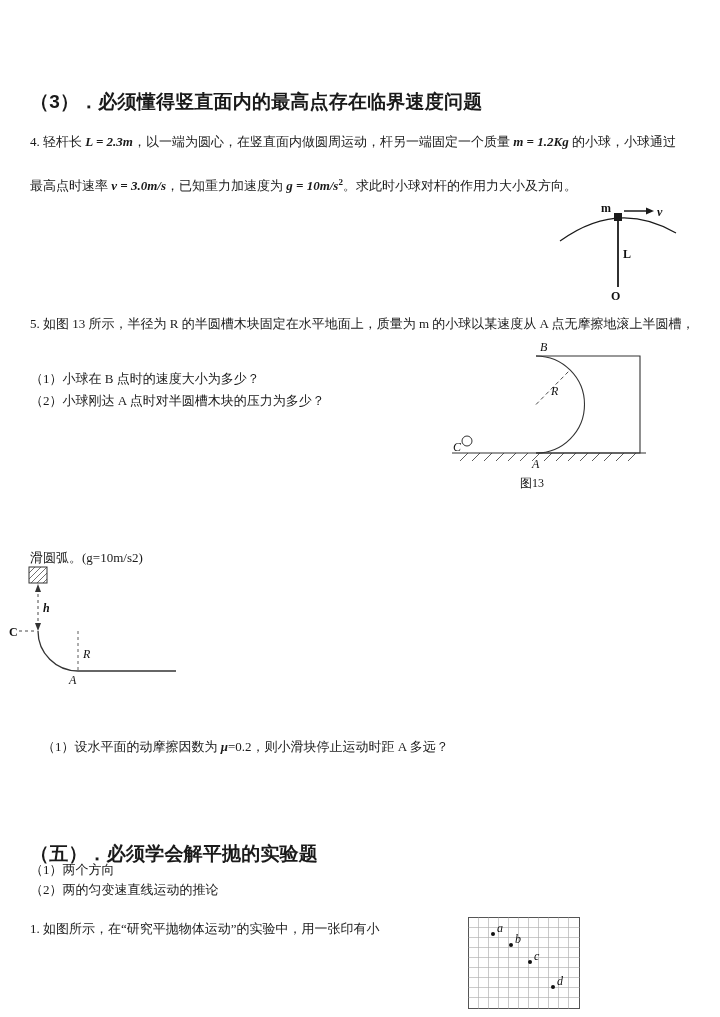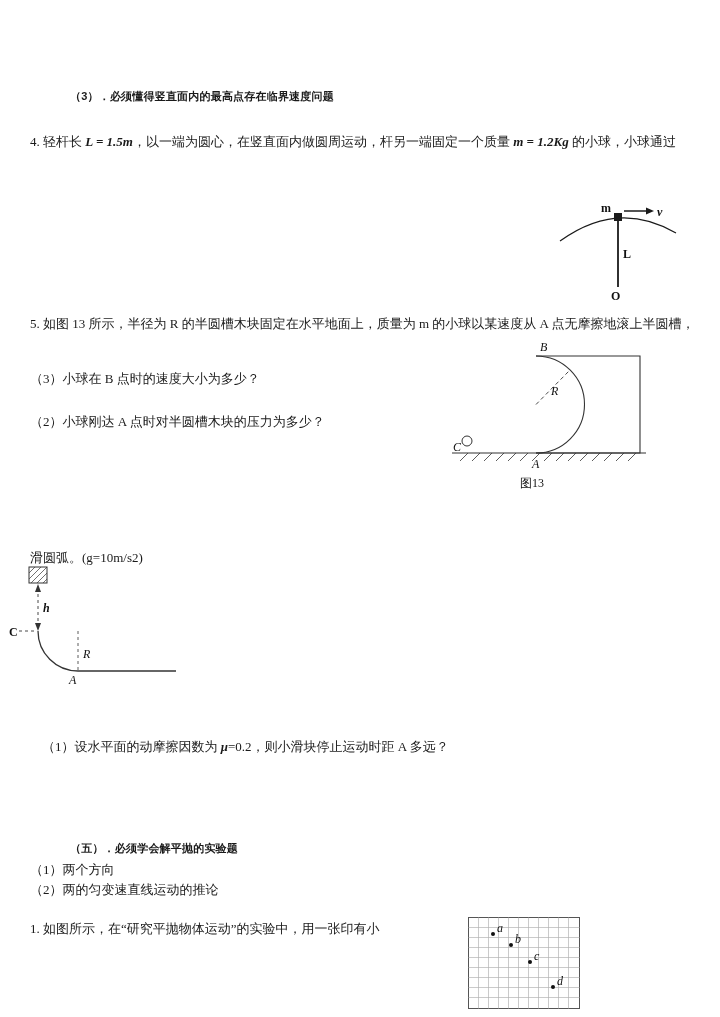--- a/index.html
+++ b/index.html
@@ -1,55 +1,56 @@
 <!DOCTYPE html>
 <html><head>
 <meta charset="utf-8">
 <style>
   * { margin:0; padding:0; box-sizing:border-box; }
   html,body { width:720px; height:1017px; background:#ffffff; }
   body { position:relative; font-family:"Liberation Serif","DejaVu Serif",serif; color:#1a1a1a; }
   .page { position:absolute; left:0; top:0; width:720px; height:1017px; background:#fff; overflow:hidden; }
   .line { position:absolute; font-size:13px; line-height:1.35; white-space:nowrap; }
-  .heading { font-weight:bold; font-size:11px; font-family:"Liberation Sans","DejaVu Sans",sans-serif; letter-spacing:0.2px;margin-left:40px; }
+  .heading { font-weight:bold; font-size:19px; font-family:"Liberation Sans","DejaVu Sans",sans-serif; letter-spacing:0.2px; }
   .math { font-weight:bold; font-style:italic; font-family:"Liberation Serif","DejaVu Serif",serif; }
   .math sup { font-size:9px; font-style:normal; }
   .fig { position:absolute; }
   .fig text { font-family:"Liberation Serif","DejaVu Serif",serif; font-size:12px; fill:#111; }
   .figbold { font-weight:bold; font-family:"Liberation Sans","DejaVu Sans",sans-serif; }
   .figit { font-style:italic; }
   .figcap { font-size:12px; }
   .figsmall { font-size:9px; font-style:italic; }
 </style>
 </head>
 <body>
 
 <div class="page">
 
   <div class="line heading" style="left:30px;top:89px">（3）．必须懂得竖直面内的最高点存在临界速度问题</div>
 
-  <div class="line" style="left:30px;top:133px"><span>4. 轻杆长 </span><span class="math">L = 1.5m</span><span>，以一端为圆心，在竖直面内做圆周运动，杆另一端固定一个质量 </span><span class="math">m = 1.2Kg</span><span> 的小球，小球通过</span></div>
+  <div class="line" style="left:30px;top:133px"><span>4. 轻杆长 </span><span class="math">L = 2.3m</span><span>，以一端为圆心，在竖直面内做圆周运动，杆另一端固定一个质量 </span><span class="math">m = 1.2Kg</span><span> 的小球，小球通过</span></div>
 
+  <div class="line" style="left:30px;top:176px"><span>最高点时速率 </span><span class="math">v = 3.0m/s</span><span>，已知重力加速度为 </span><span class="math"><span>g = 10m/s</span><sup>2</sup></span><span>。求此时小球对杆的作用力大小及方向。</span></div>
 
   <svg class="fig" style="left:552px;top:196px" width="130" height="106" viewBox="0 0 130 106">
     <path d="M8 45 Q66 3 124 37" fill="none" stroke="#1a1a1a" stroke-width="1.2"></path>
     <line x1="66" y1="21" x2="66" y2="91" stroke="#1a1a1a" stroke-width="1.8"></line>
     <rect x="62" y="17" width="8" height="8" fill="#1a1a1a"></rect>
     <line x1="72" y1="15" x2="95" y2="15" stroke="#1a1a1a" stroke-width="1.5"></line>
     <path d="M102 15 l-8 -3.5 v7 z" fill="#1a1a1a"></path>
     <text x="59" y="16" text-anchor="end" class="figbold">m</text>
     <text x="105" y="20" class="figbold figit">v</text>
     <text x="71" y="62" class="figbold">L</text>
     <text x="59" y="104" class="figbold">O</text>
   </svg>
 
 
   <div class="line" style="left:30px;top:315px">5. 如图 13 所示，半径为 R 的半圆槽木块固定在水平地面上，质量为 m 的小球以某速度从 A 点无摩擦地滚上半圆槽，</div>
-  <div class="line" style="left:30px;top:370px">（3）小球在 B 点时的速度大小为多少？</div>
-  <div class="line" style="left:30px;top:413px">（2）小球刚达 A 点时对半圆槽木块的压力为多少？</div>
+  <div class="line" style="left:30px;top:370px">（1）小球在 B 点时的速度大小为多少？</div>
+  <div class="line" style="left:30px;top:392px">（2）小球刚达 A 点时对半圆槽木块的压力为多少？</div>
 
   <svg class="fig" style="left:448px;top:340px" width="205" height="155" viewBox="0 0 205 155">
     <path d="M88 16 H192 V113 H88" fill="none" stroke="#333" stroke-width="1.1"></path>
     <path d="M88 16 A48.5 48.5 0 0 1 88 113" fill="none" stroke="#333" stroke-width="1.1"></path>
     <line x1="88" y1="64.5" x2="122" y2="30" stroke="#333" stroke-width="0.9" stroke-dasharray="4 3"></line>
     <line x1="4" y1="113" x2="198" y2="113" stroke="#333" stroke-width="1.2"></line>
     <path d="M12 121 L20 113 M24 121 L32 113 M36 121 L44 113 M48 121 L56 113 M60 121 L68 113 M72 121 L80 113 M84 121 L92 113 M96 121 L104 113 M108 121 L116 113 M120 121 L128 113 M132 121 L140 113 M144 121 L152 113 M156 121 L164 113 M168 121 L176 113 M180 121 L188 113" stroke="#333" stroke-width="0.8" fill="none"></path>
     <circle cx="19" cy="101" r="5" fill="none" stroke="#333" stroke-width="1"></circle>
     <text x="92" y="11" class="figit">B</text>
     <text x="103" y="55" class="figit">R</text>

